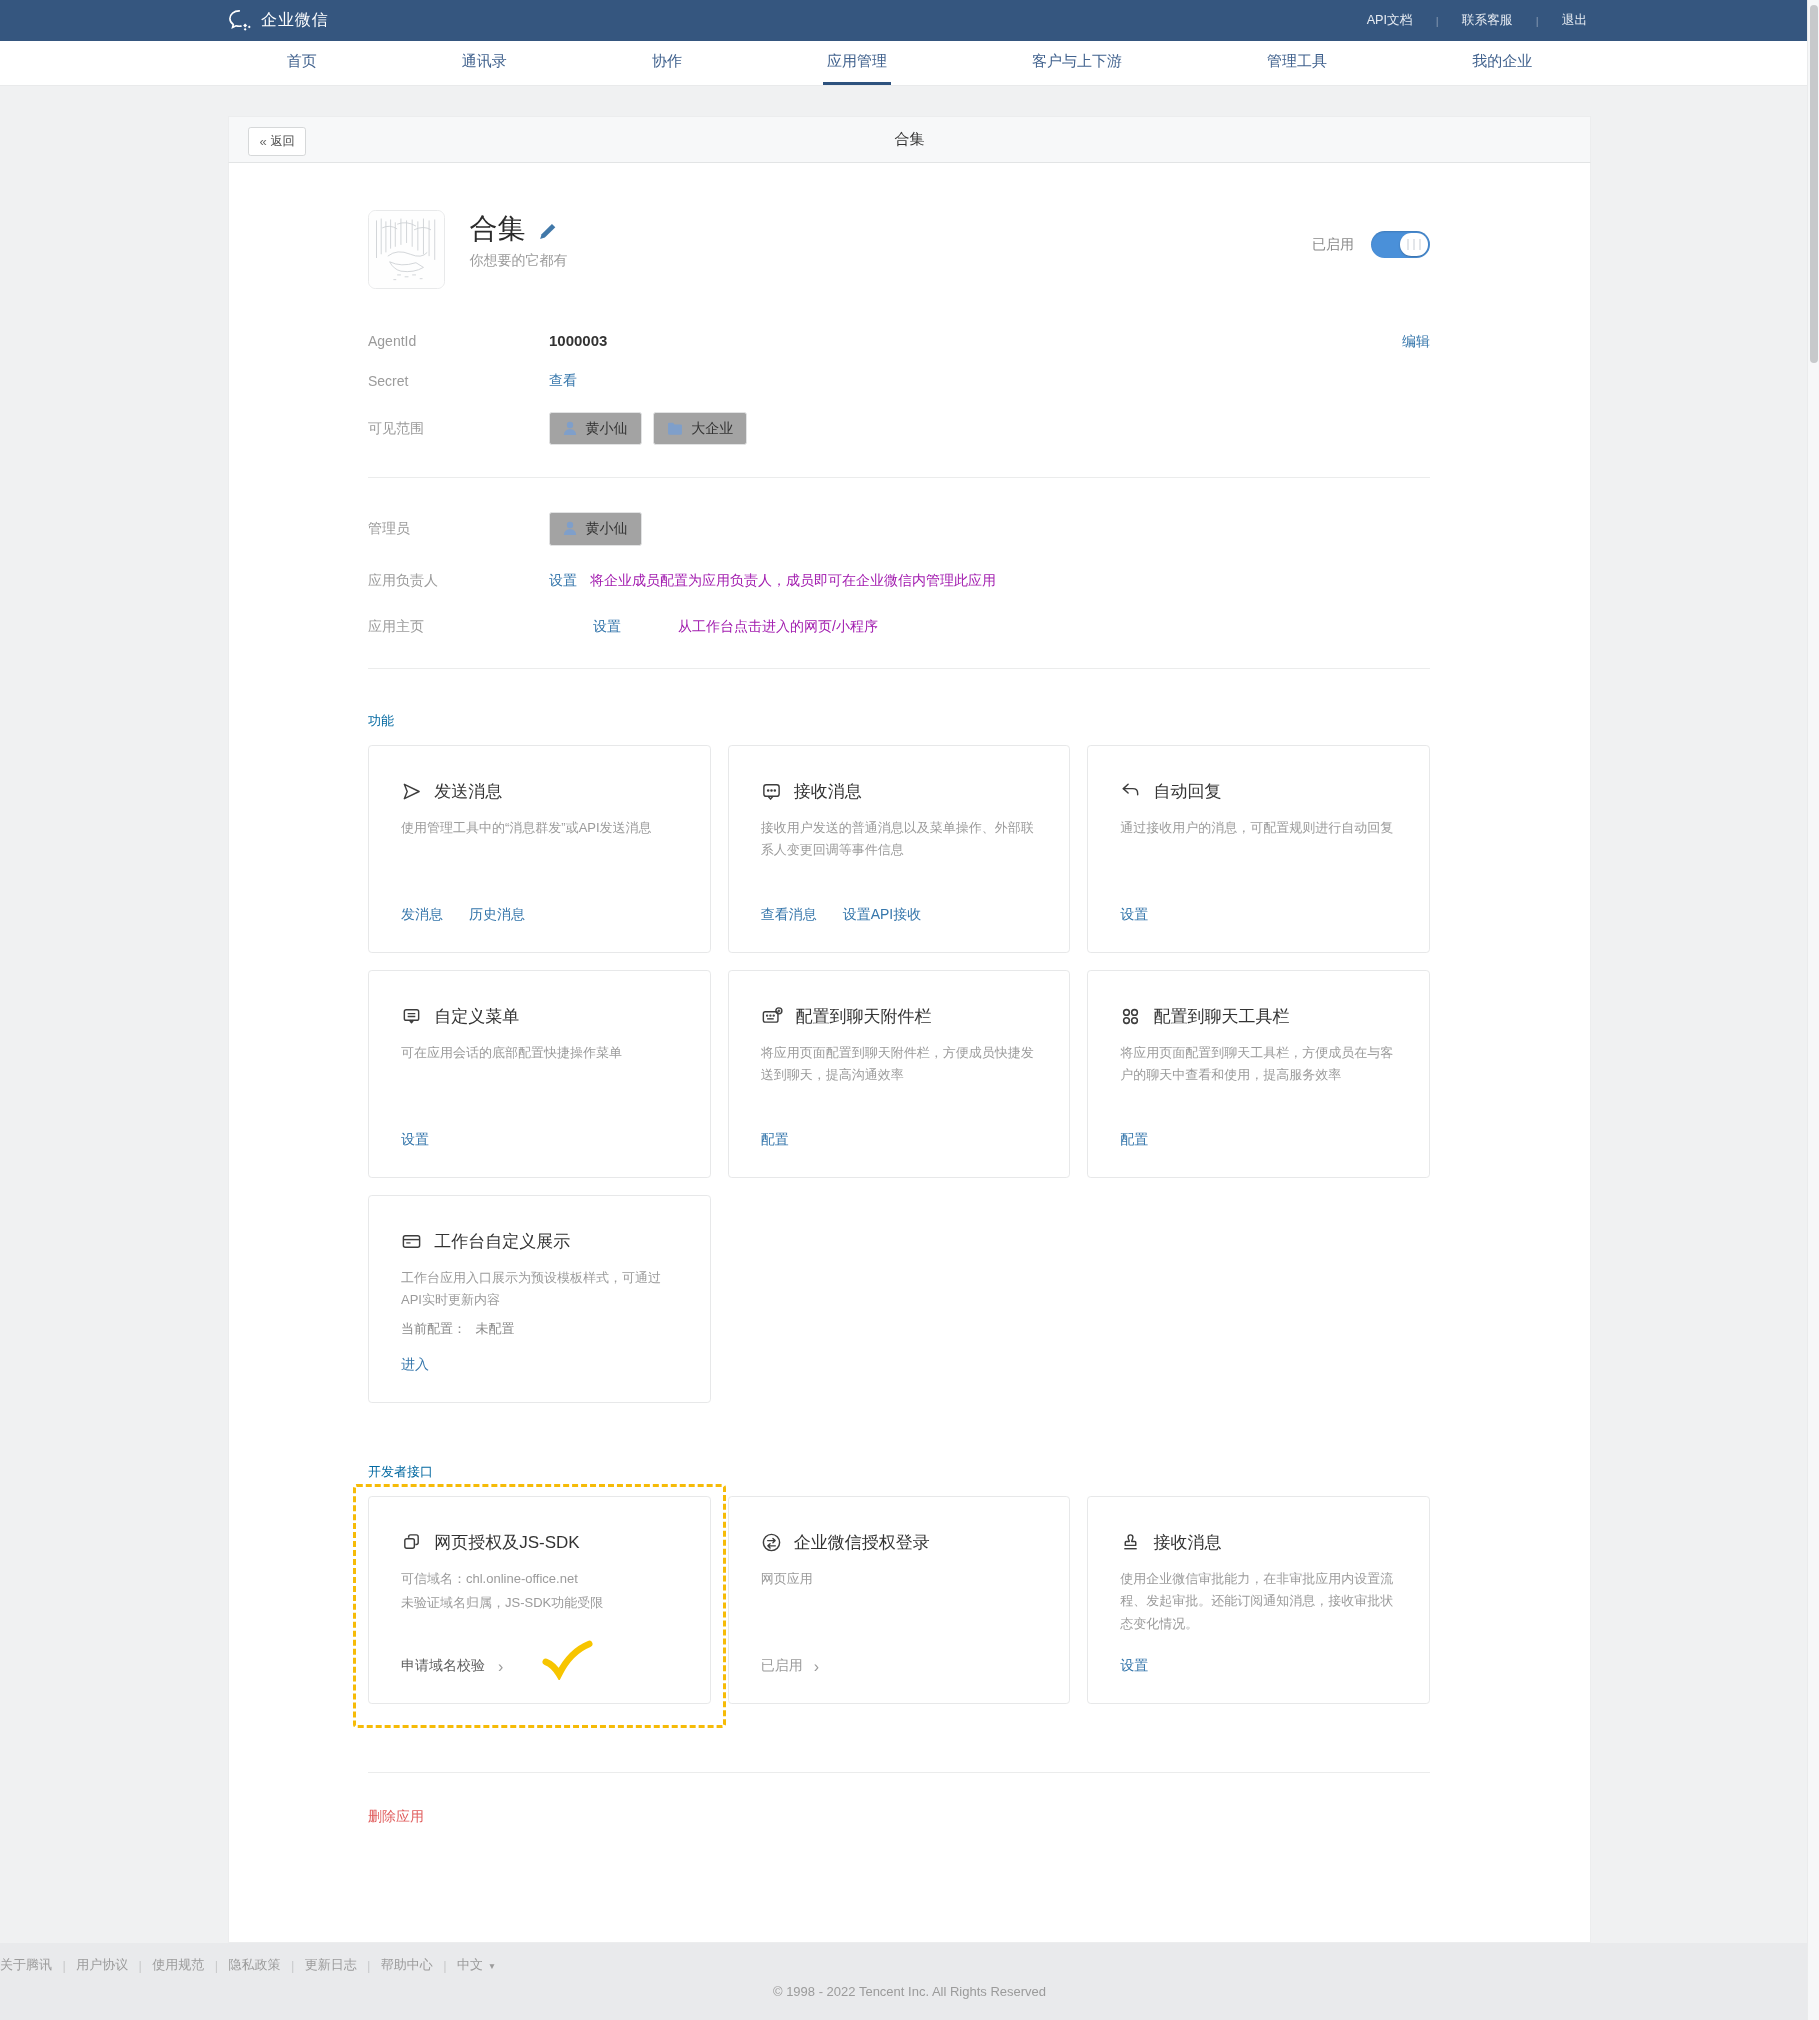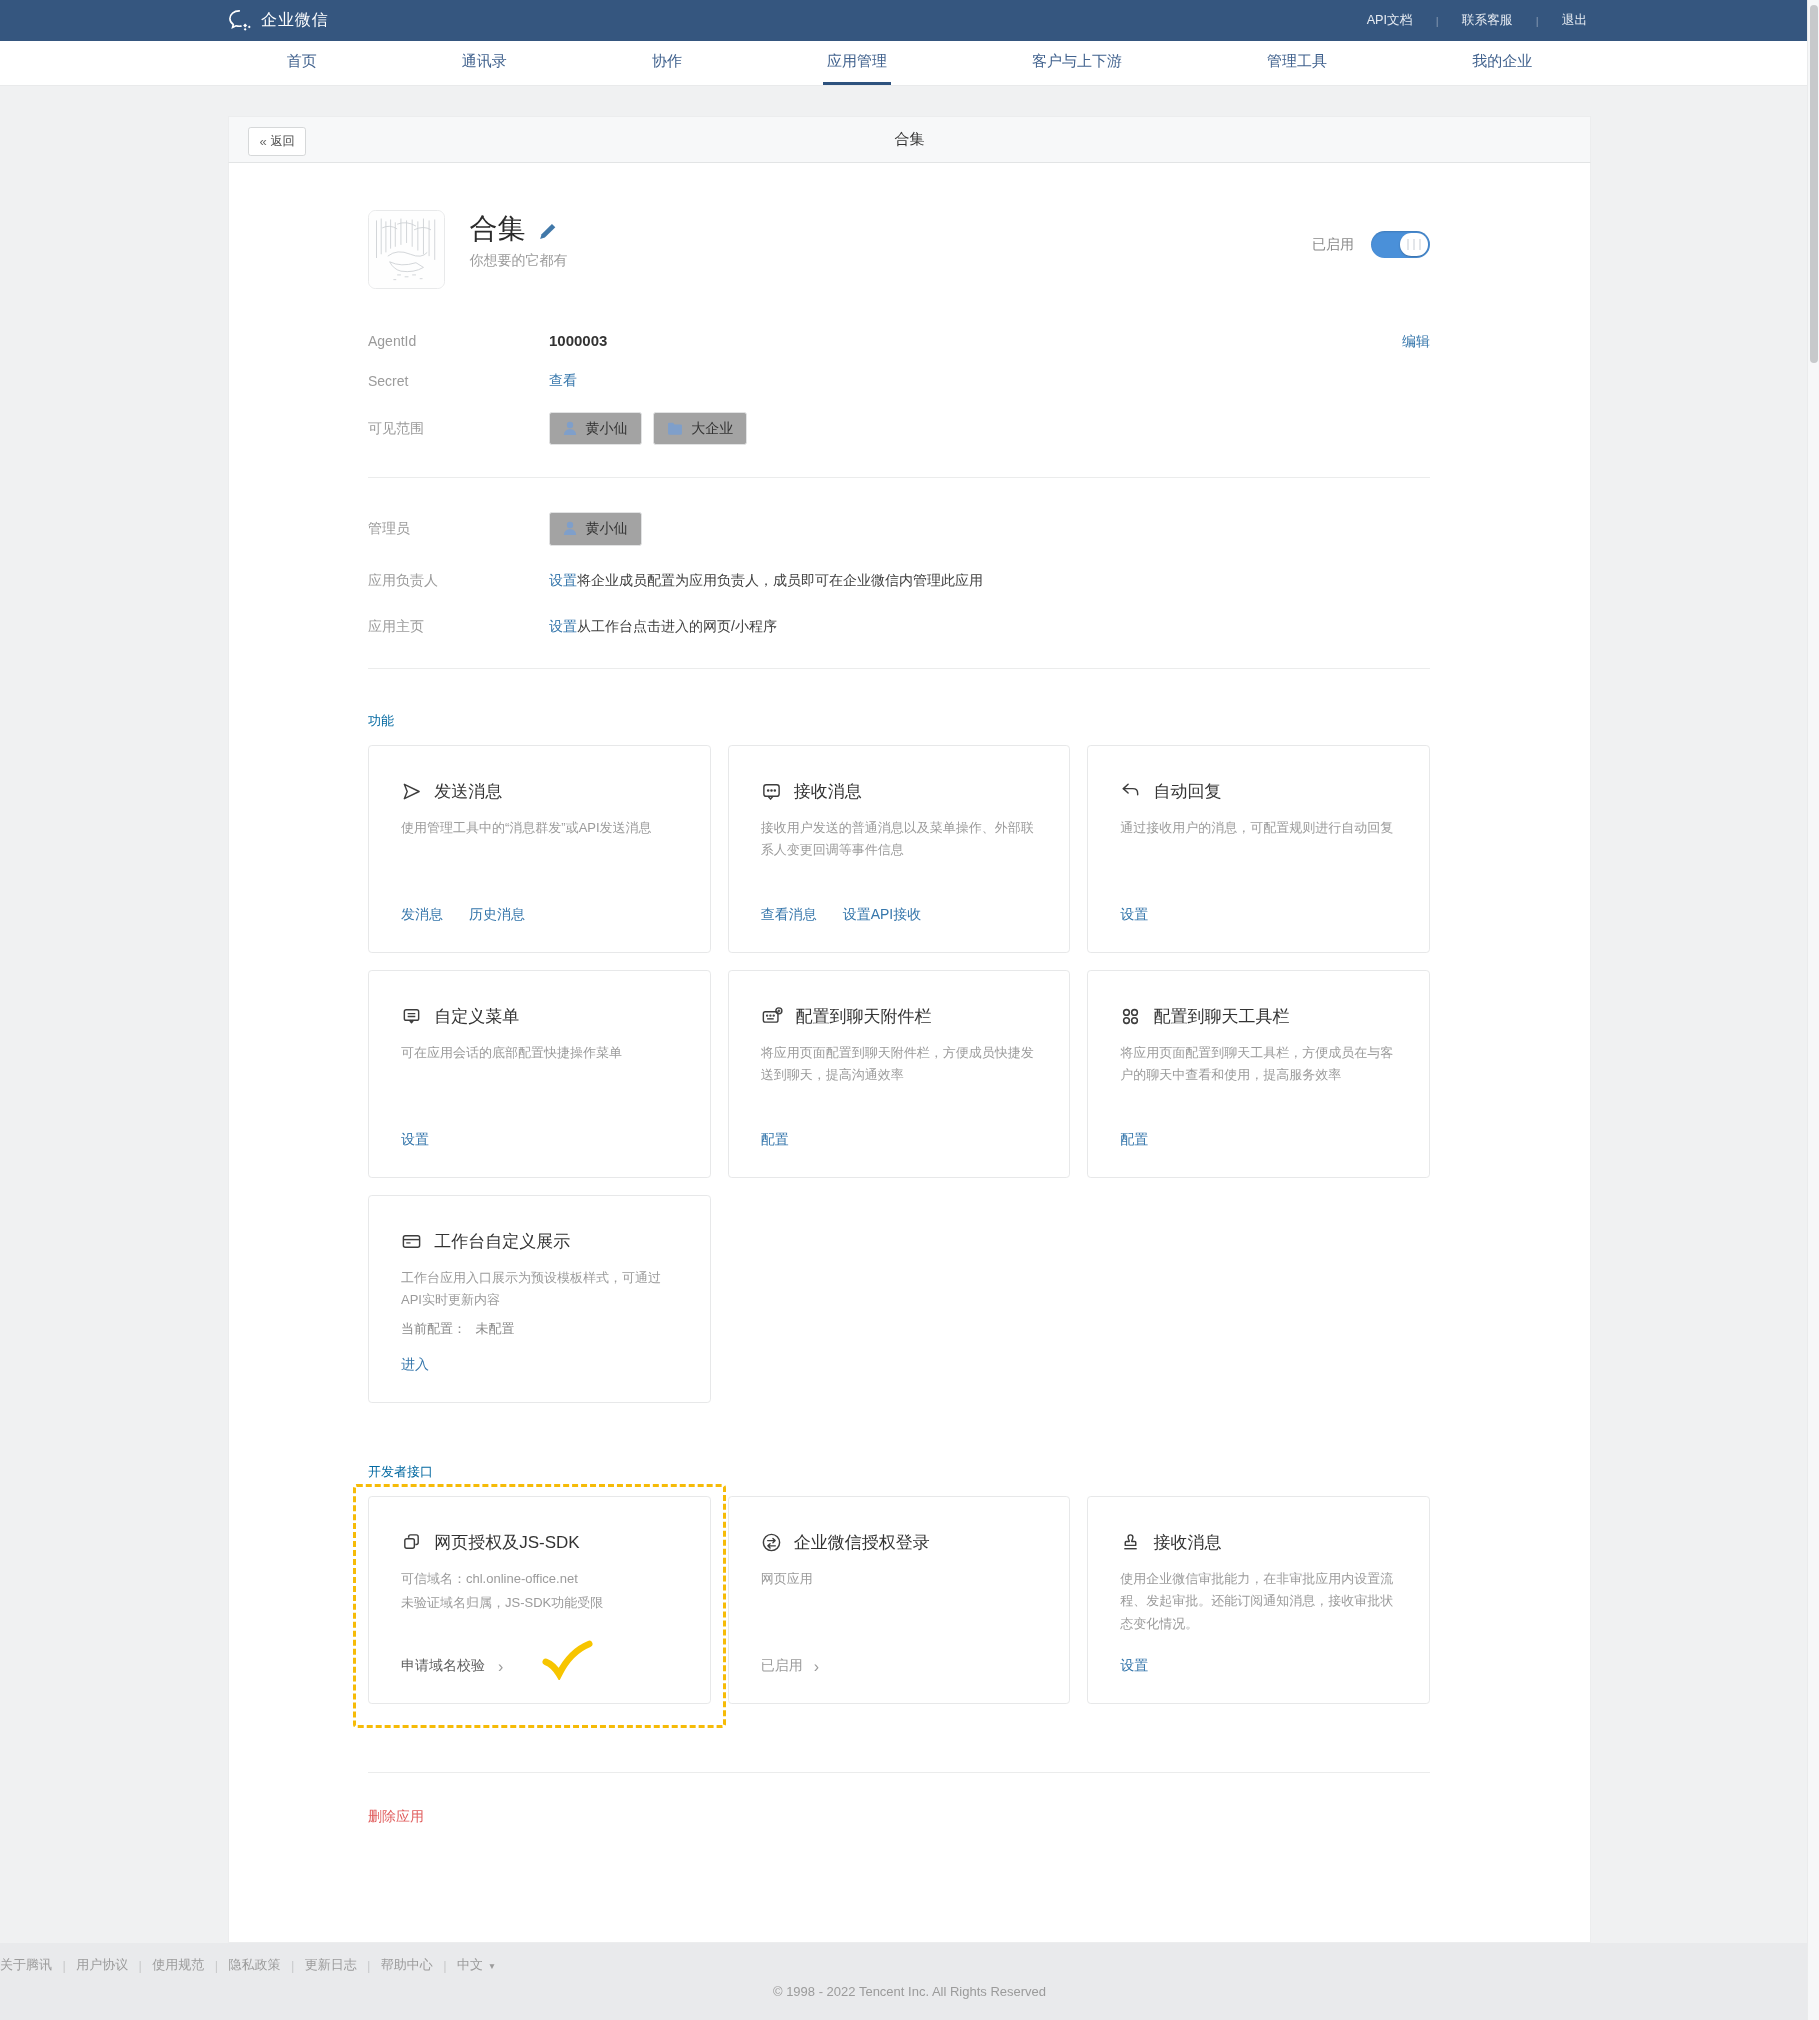--- a/index.html
+++ b/index.html
@@ -50,21 +50,21 @@
   .knob { position:absolute; right:1.9px; top:1.9px; width:28px; height:23.5px; background:#FFFFFF; border-radius:11.3px; box-shadow:0 0.9px 1.9px rgba(0,0,0,.25); display:flex; align-items:center; justify-content:center; }
   .knob i { display:block; width:1.9px; height:11.3px; background:#E3E6EA; margin:0 1.9px; }
 
   
   .fields { padding:43px 160px 0 139px; }
   .frow { display:flex; align-items:center; margin-bottom:22.6px; position:relative; }
   .flabel { width:181px; flex-shrink:0; font-size:14px; color:#9B9B9B; }
   .fvalue { font-size:15px; color:#333; font-weight:600; }
   .link { color:#3576AB; font-size:14px; cursor:pointer; text-decoration:none; }
   .row-right { position:absolute; right:0; top:0.9px; }
-  .fdesc { font-size:14px; color:#404040; }
+  .fdesc { font-size:14px; color:#a21caf; margin-left:13px; }
   .tag { display:inline-flex; align-items:center; gap:8.5px; border:0.9px solid #E2E3E4; border-radius:2.8px; padding:6.6px 13px; font-size:14px; color:#333; background:#a3a3a3; margin-right:11.3px; cursor:default; }
   .divider { border:none; border-top:0.9px solid #EBECEC; margin:32px 160px 0 139px; }
 
   
   .section-label { font-size:13px; color:#0369a1; margin:43px 160px 0 139px; }
   .grid { display:grid; grid-template-columns:repeat(3,1fr); gap:17px; margin:15px 160px 0 139px; }
   .fcard { border:0.9px solid #E7E8E9; border-radius:3.8px; min-height:208px; padding:34px 32px 28px; display:flex; flex-direction:column; background:#fff; }
   .fc-head { display:flex; align-items:center; gap:12.2px; }
   .fc-title { font-size:17px; color:#333; }
   .fc-desc { margin-top:14px; font-size:13px; color:#9B9B9B; line-height:1.75; }
@@ -229,21 +229,21 @@
               </svg>
           </span>
           <span>黄小仙</span>
         </span>
       </div>
       <div class="frow" style="margin-bottom:28px;">
         <span class="flabel">应用负责人</span>
         <span class="link">设置</span>
         <span class="fdesc">将企业成员配置为应用负责人，成员即可在企业微信内管理此应用</span>
       </div>
-      <div class="frow" style="margin-bottom:0;">
+      <div class="frow" style="margin-bottom:0;gap:44px;">
         <span class="flabel">应用主页</span>
         <span class="link">设置</span>
         <span class="fdesc">从工作台点击进入的网页/小程序</span>
       </div>
     </div>
 
     <hr class="divider">
 
     <div class="section-label">功能</div>
     <div class="grid">

